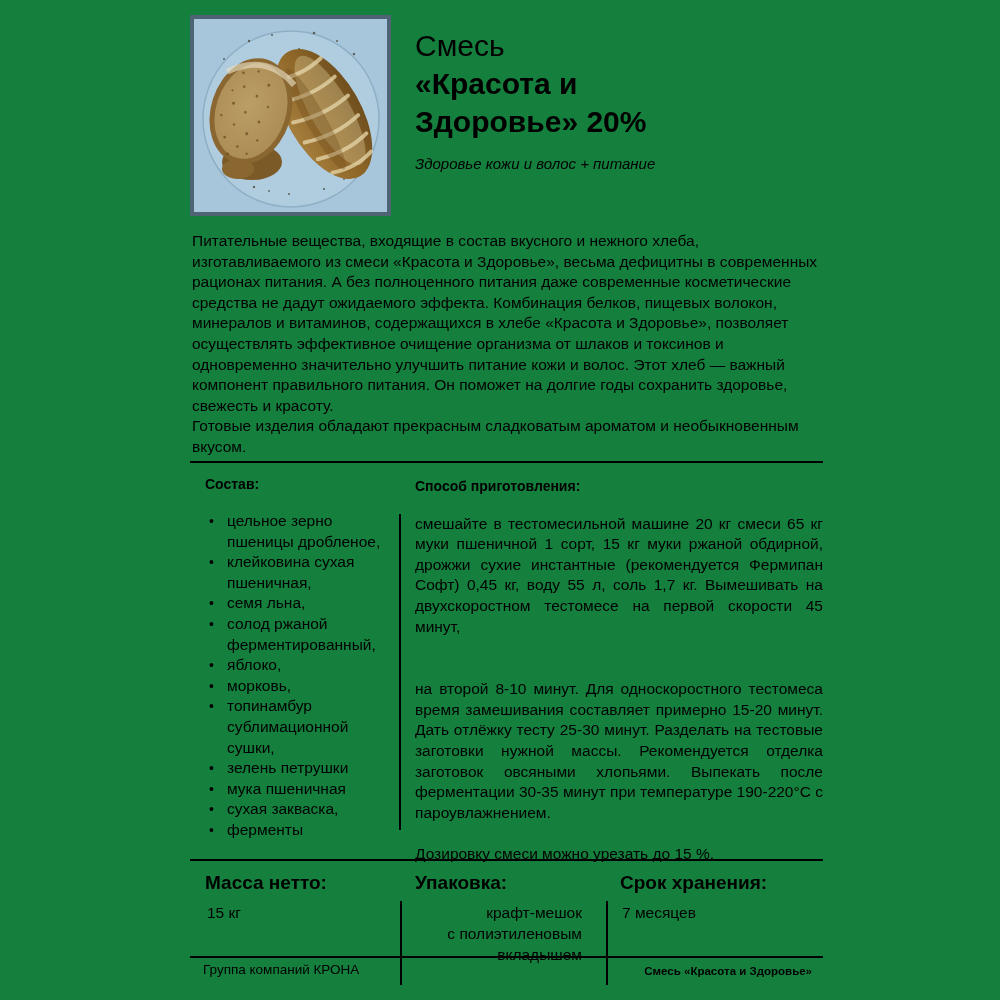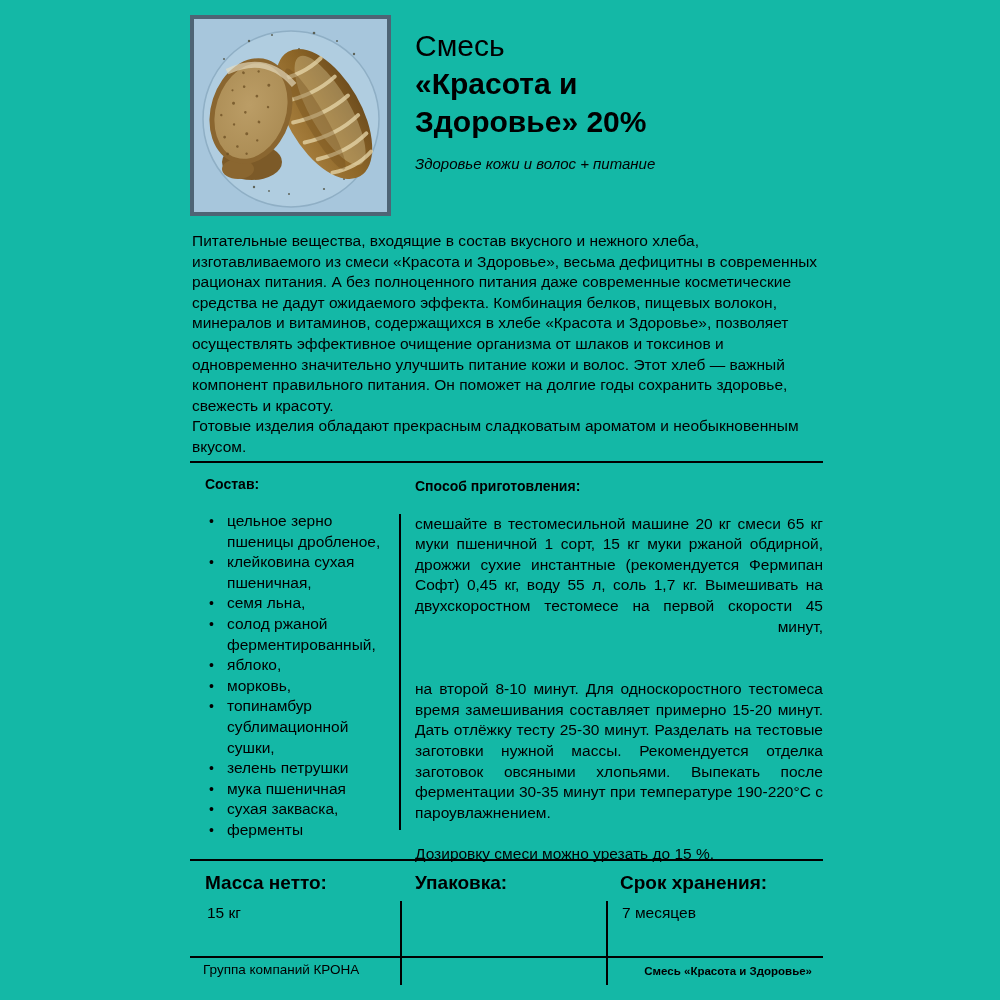--- a/index.html
+++ b/index.html
@@ -3,21 +3,21 @@
 <meta charset="utf-8">
 <style>
   html, body {
     margin: 0; padding: 0;
     width: 1000px; height: 1000px;
     background: #ffffff;
     font-family: "Liberation Sans", "DejaVu Sans", sans-serif;
     color: #000;
     overflow: hidden;
   }
-  .page { position: relative; width: 1000px; height: 1000px; background: #14b8a6; }
+  .page { position: relative; width: 1000px; height: 1000px; background: #15803d; }
   .abs { position: absolute; }
 
   
   .photo {
     left: 190px; top: 15px;
     width: 193px; height: 193px;
     border: 4px solid #4e6475;
     box-sizing: content-box;
     overflow: hidden;
   }
@@ -46,21 +46,21 @@
   .comp-heading { left: 205px; top: 476px; }
   .comp-list { left: 207px; top: 511px; width: 178px; font-size: 15.5px; line-height: 20.6px;
                list-style: none; margin: 0; padding: 0; }
   .comp-list li { position: relative; padding-left: 20px; }
   .comp-list li .bullet { position: absolute; left: 2px; top: 0; font-size: 14px; }
 
   
   .method { left: 415px; top: 476px; width: 408px; font-size: 15.5px; line-height: 20.6px; }
   .method .heading { margin-bottom: 17px; }
   .method .p1 { text-align: justify; text-align-last: justify; }
-  .method .p1-tail { text-align: right; }
+  .method .p1-tail { text-align: left; }
   .method .p2 { text-align: justify; margin-top: 42px; }
   .method .p3 { margin-top: 21px; }
 
   
   .spec-label { font-size: 19px; font-weight: 700; }
   .spec-value { font-size: 15.5px; line-height: 21px; text-align: right; }
   .s1-label { left: 205px; top: 872px; }
   .s1-value { left: 207px; top: 902px; }
   .s2-label { left: 415px; top: 872px; }
   .s2-value { left: 417px; top: 902px; width: 165px; }
@@ -194,20 +194,25 @@
     <div class="p1">смешайте в тестомесильной машине 20 кг смеси 65 кг муки пшеничной 1 сорт, 15 кг муки ржаной обдирной, дрожжи сухие инстантные (рекомендуется Фермипан Софт) 0,45 кг, воду 55 л, соль 1,7 кг. Вымешивать на двухскоростном тестомесе на первой скорости 45</div>
     <div class="p1-tail">минут,</div>
     <div class="p2">на второй 8-10 минут. Для односкоростного тестомеса время замешивания составляет примерно 15-20 минут. Дать отлёжку тесту 25-30 минут. Разделать на тестовые заготовки нужной массы. Рекомендуется отделка заготовок овсяными хлопьями. Выпекать после ферментации 30-35 минут при температуре 190-220°С с пароувлажнением.</div>
     <div class="p3">Дозировку смеси можно урезать до 15 %.</div>
   </div>
 
   <div class="abs spec-label s1-label">Масса нетто:</div>
   <div class="abs spec-value s1-value">15 кг</div>
 
   <div class="abs spec-label s2-label">Упаковка:</div>
+  <div class="abs spec-value s2-value">
+    <div>крафт-мешок</div>
+    <div>с полиэтиленовым</div>
+    <div>вкладышем</div>
+  </div>
 
   <div class="abs spec-label s3-label">Срок хранения:</div>
   <div class="abs spec-value s3-value">7 месяцев</div>
 
   <div class="abs footer-left">Группа компаний КРОНА</div>
   <div class="abs footer-right">Смесь «Красота и Здоровье»</div>
 
 </div>
 
 </body></html>

